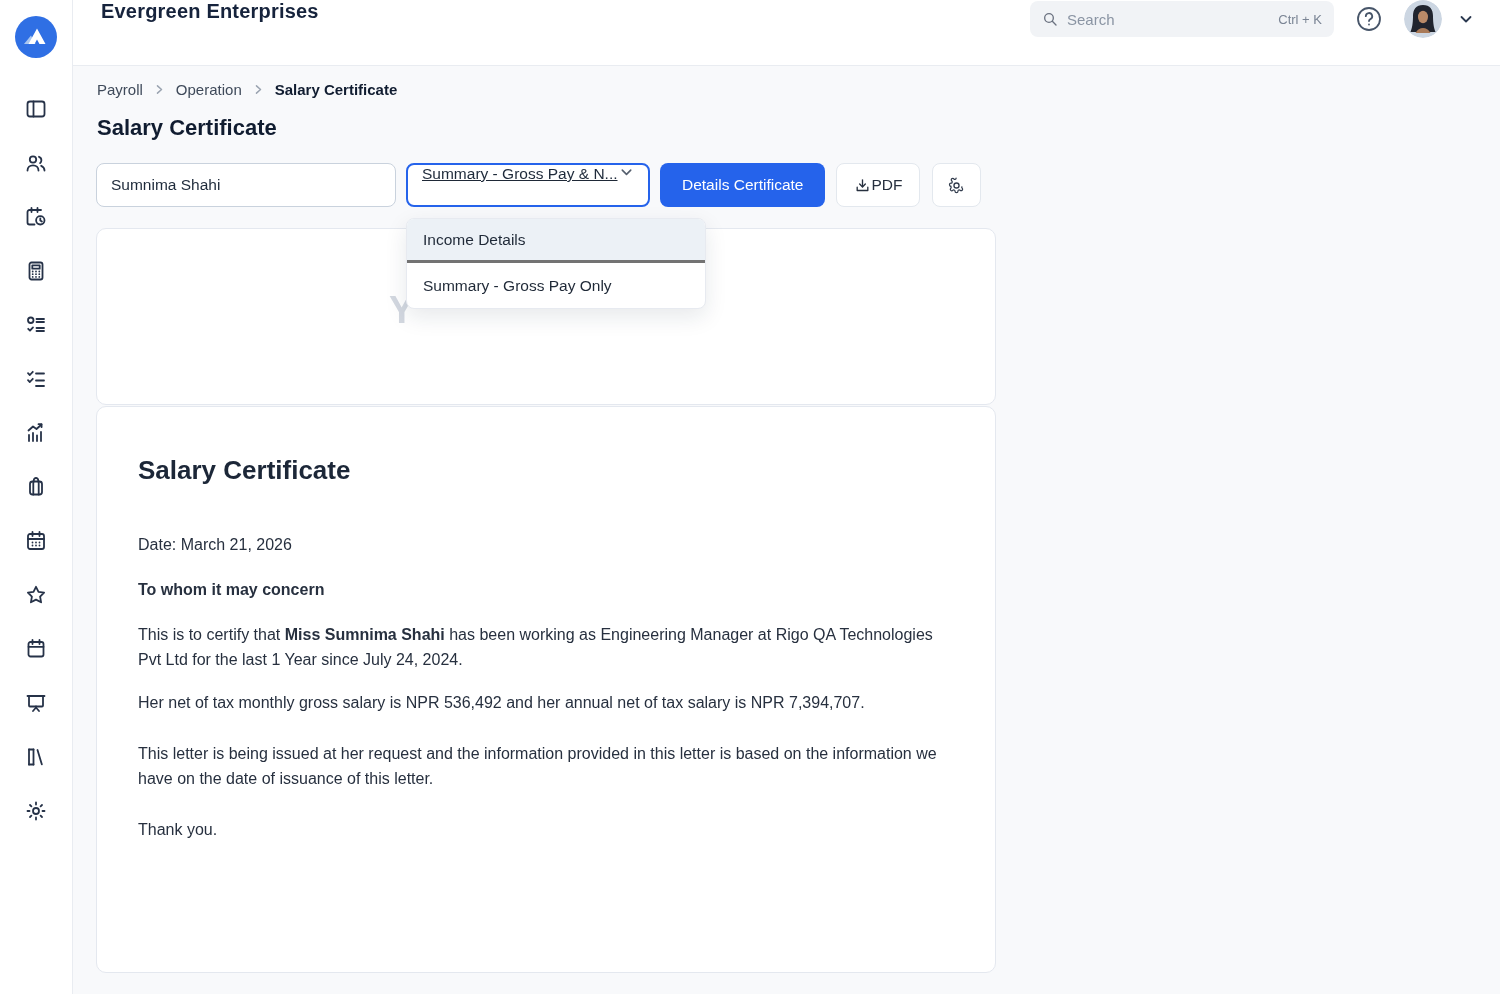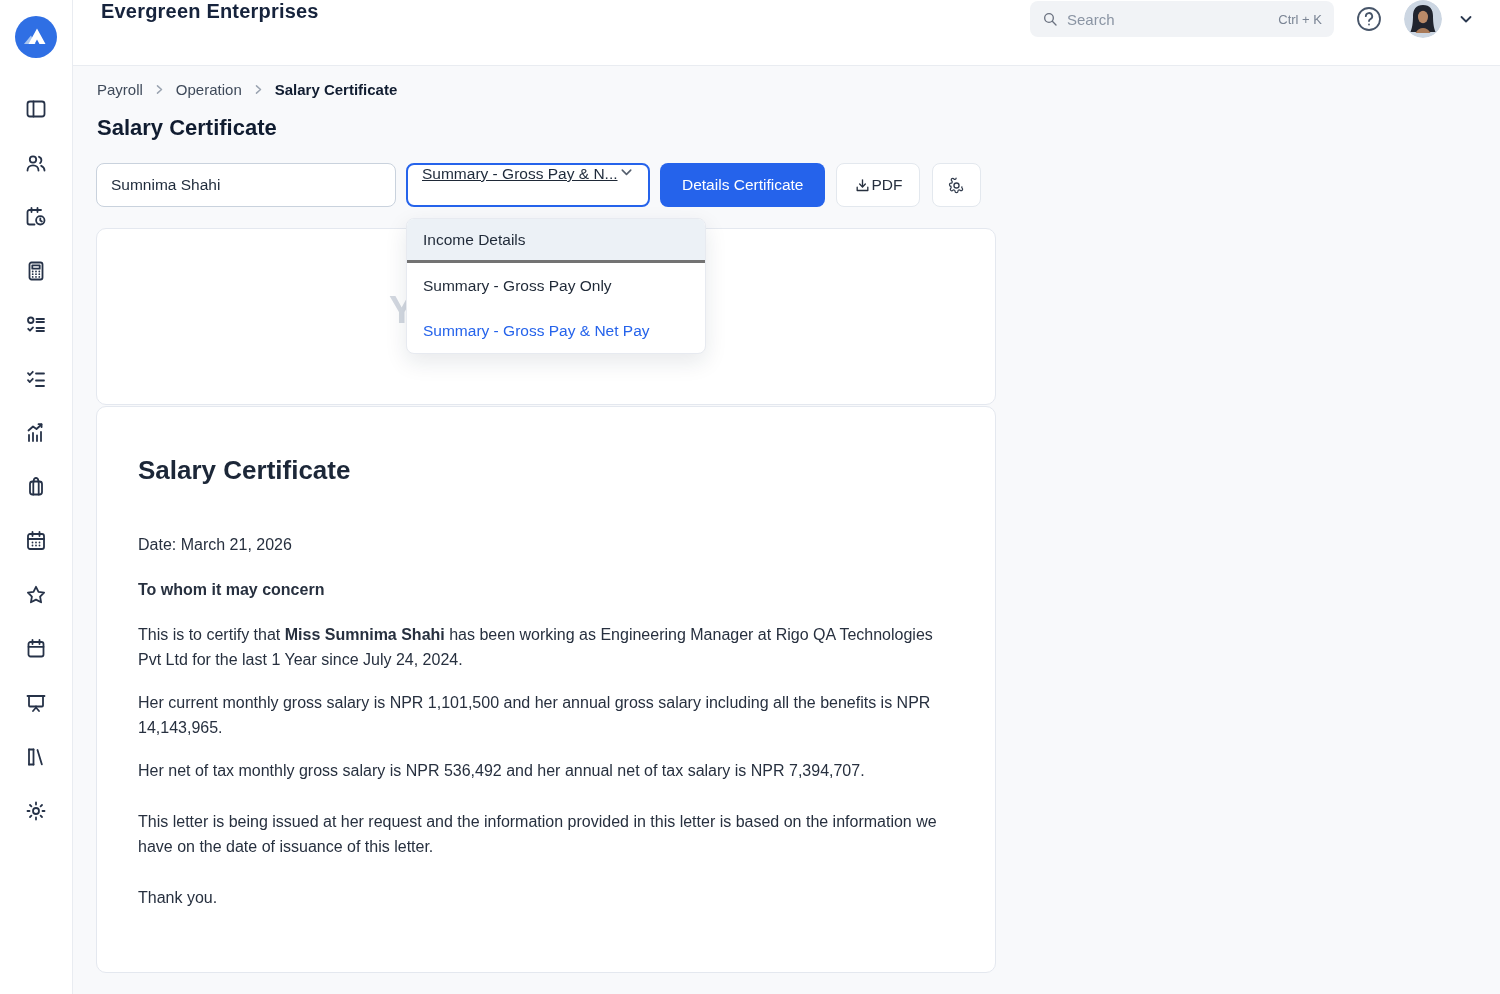--- a/index.html
+++ b/index.html
@@ -285,30 +285,28 @@
       </button>
     </div>
 
     <section class="card card-top">
       <span class="watermark">Y</span>
     </section>
 
     <div class="dropdown">
       <div class="dd-item hovered">Income Details</div>
       <div class="dd-item">Summary - Gross Pay Only</div>
-      <div class="dd-item selected">Summary - Gross Pay &amp; Net Pay</div>
     </div>
 
     <section class="card card-cert">
       <h2 class="cert-heading">Salary Certificate</h2>
       <div class="cert-body">
         <p class="cert-date">Date: March 21, 2026</p>
         <p class="cert-salute">To whom it may concern</p>
         <p class="cert-p"><span>This is to certify that </span><b>Miss Sumnima Shahi</b><span> has been working as Engineering Manager at Rigo QA Technologies Pvt Ltd for the last 1 Year since July 24, 2024.</span></p>
-        <p class="cert-p">Her current monthly gross salary is NPR 1,101,500 and her annual gross salary including all the benefits is NPR 14,143,965.</p>
         <p class="cert-p">Her net of tax monthly gross salary is NPR 536,492 and her annual net of tax salary is NPR 7,394,707.</p>
         <p class="cert-p cert-close">This letter is being issued at her request and the information provided in this letter is based on the information we have on the date of issuance of this letter.</p>
         <p class="cert-p cert-close">Thank you.</p>
       </div>
     </section>
 
   </main>
 </div>
 
 </body></html>

